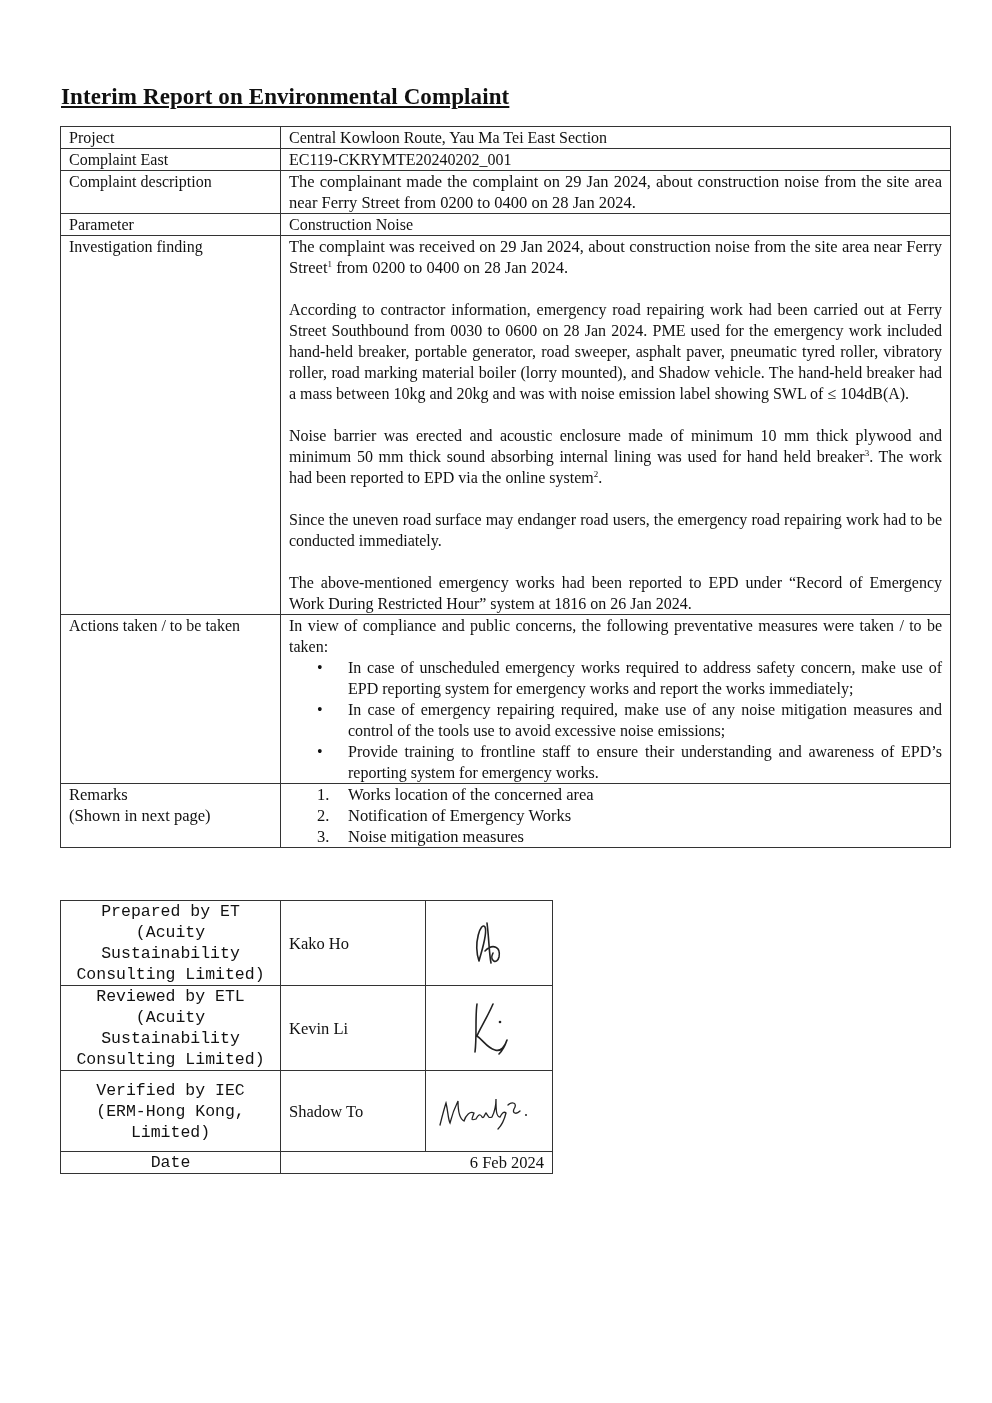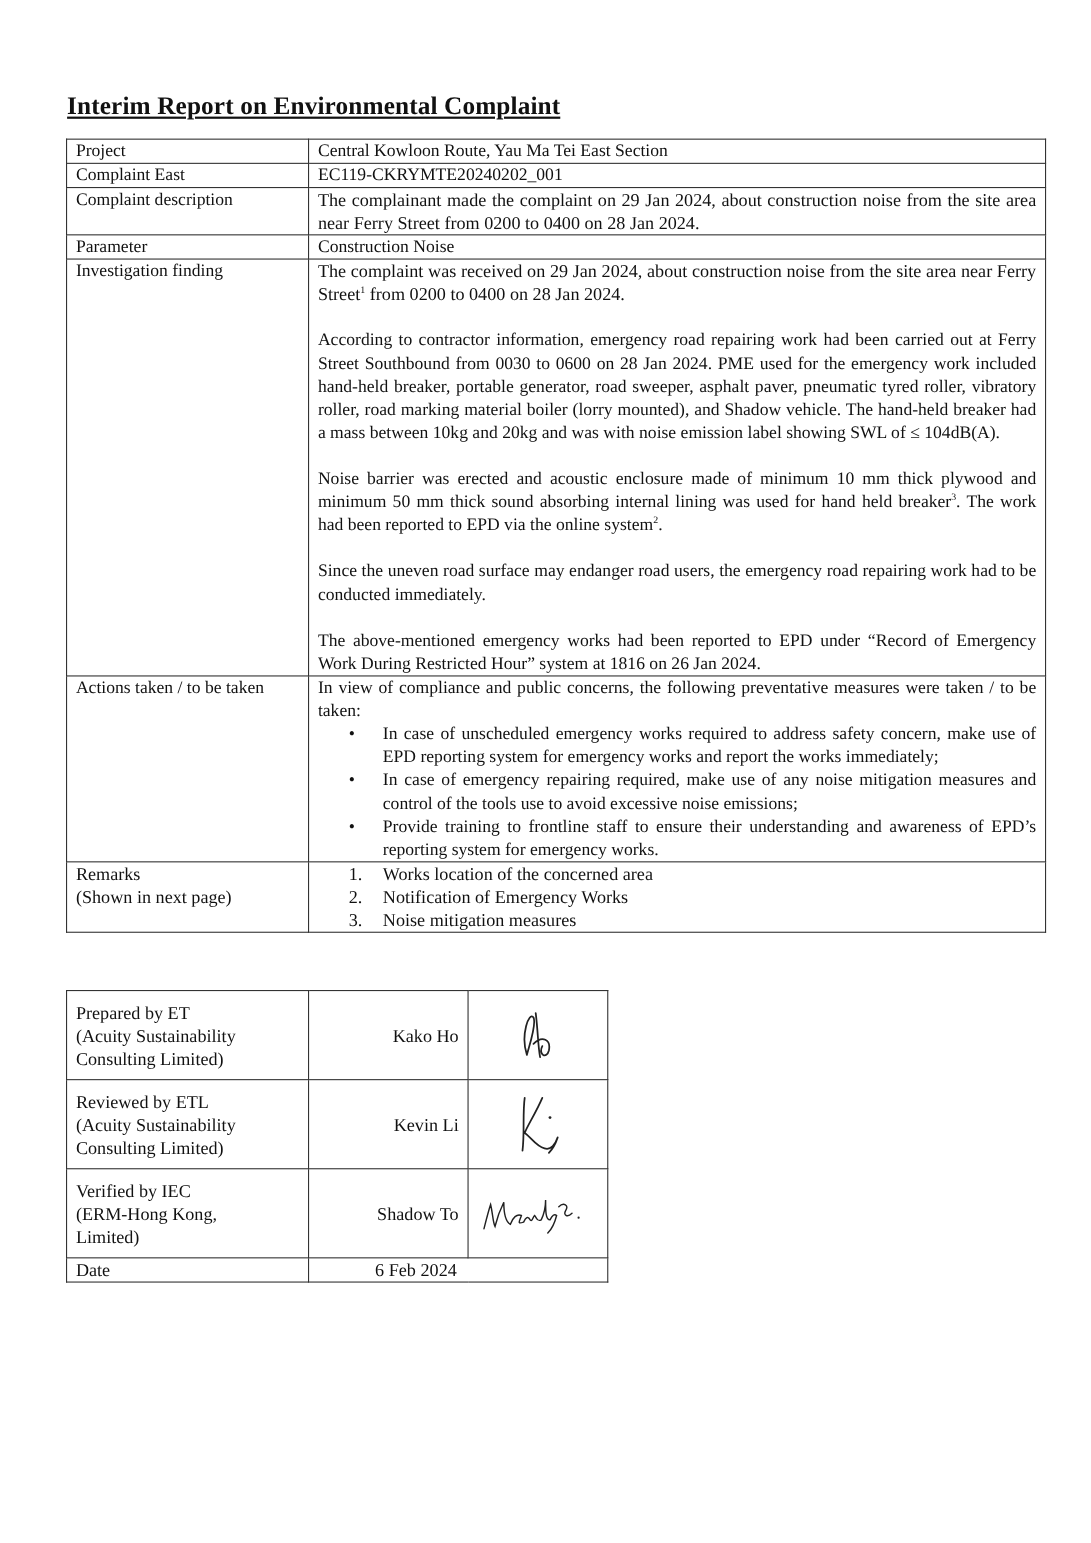--- a/index.html
+++ b/index.html
@@ -14,25 +14,25 @@
   .gap { height: 21px; }
   sup { font-size: 9px; line-height: 0; vertical-align: super; }
   ul.bul { margin: 0; padding: 0 0 0 0; list-style: none; }
   ul.bul li { position: relative; padding-left: 59px; text-align: justify; }
   ul.bul li .dot { position: absolute; left: 28px; top: 0; }
   ol.rem { margin: 0; padding: 0; list-style: none; }
   ol.rem li { position: relative; padding-left: 59px; }
   ol.rem li .num { position: absolute; left: 28px; top: 0; }
   table.sig { position: absolute; left: 60px; top: 900px; border-collapse: collapse; table-layout: fixed; font-size: 16.5px; line-height: 21px; }
   table.sig td { border: 1.3px solid #333; padding: 0 8px; }
-  table.sig td.role { width: 203px; text-align: left; height: 80px; vertical-align: middle; }
-  table.sig td.name { width: 128px; text-align: right; vertical-align: middle; }
+  table.sig td.role { width: 203px; text-align: center; height: 80px; vertical-align: middle; font-family: Liberation Mono, monospace; }
+  table.sig td.name { width: 128px; text-align: left; vertical-align: middle; }
   table.sig td.sign { width: 126px; text-align: center; vertical-align: middle; padding: 0; }
   table.sig tr.date td { height: 21px; }
-  table.sig td.dateval { text-align: left; padding-left: 60px; }
+  table.sig td.dateval { text-align: right; padding-left: 60px; }
   .signature svg { display: block; margin: 0 auto; }
 </style>
 </head>
 <body>
 
 <div class="title">Interim Report on Environmental Complaint</div>
 
 <table class="main">
   <tbody>
       <tr>

